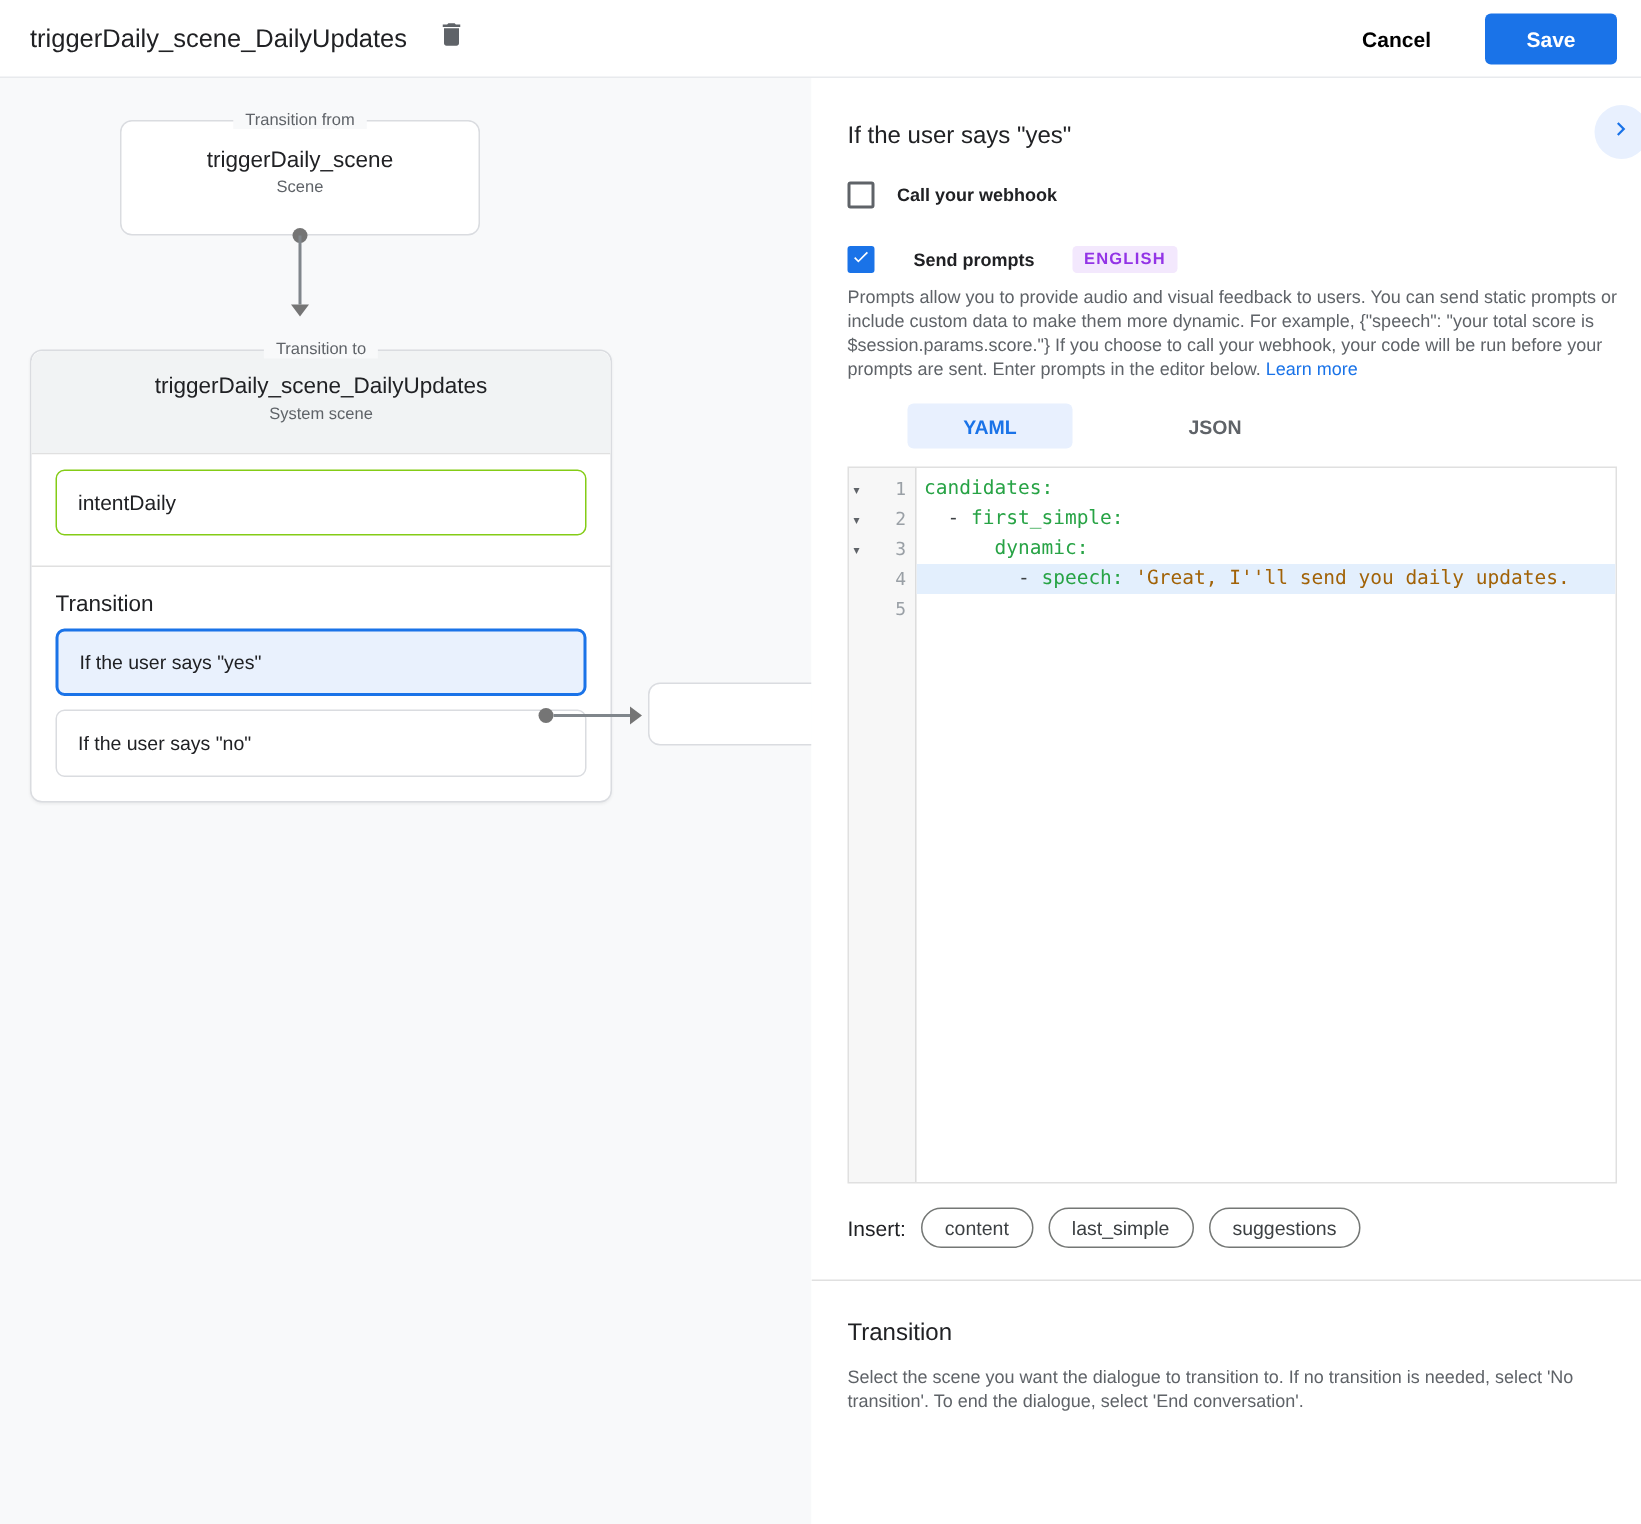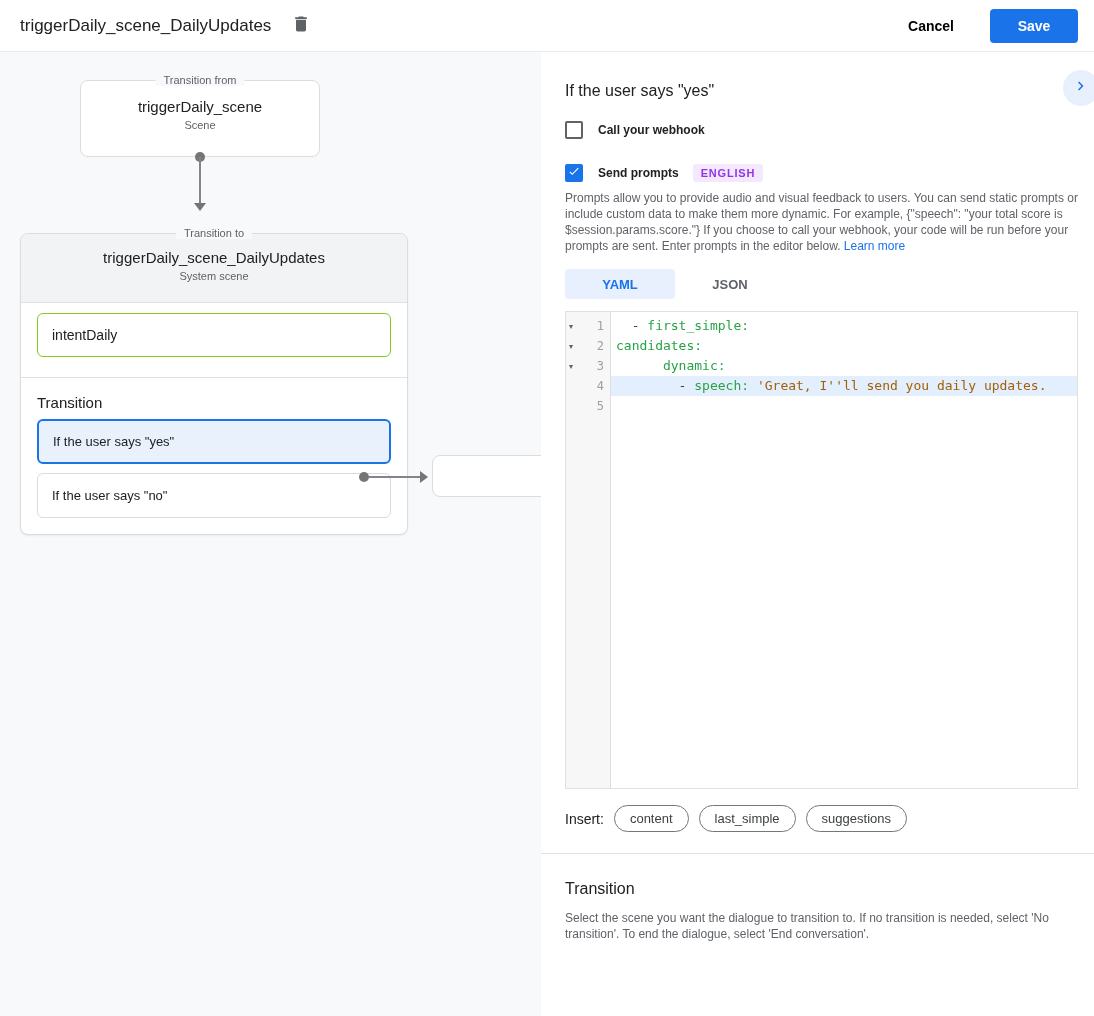--- a/index.html
+++ b/index.html
@@ -53,34 +53,34 @@
   
   .right-panel { position:absolute; left:541px; top:52px; width:553px; height:964px; background:#fff;
     padding:0 16px 0 24px; overflow:hidden; }
   .panel-title-row { position:relative; margin-top:30px; }
   .panel-title { font-size:16px; color:#202124; }
   .chevron-btn { position:absolute; top:-12px; right:-21px; width:36px; height:36px; border-radius:50%;
     background:#e8f0fe; display:flex; align-items:center; justify-content:center; cursor:pointer; }
 
   .check-row { display:flex; align-items:center; }
   .check-row.webhook { margin-top:21px; }
-  .check-row.prompts { margin-top:25px; }
+  .check-row.prompts { margin-top:25px;gap:11px; }
   .checkbox { width:18px; height:18px; border:2px solid #5f6368; border-radius:2px; background:#fff;
     display:flex; align-items:center; justify-content:center; cursor:pointer; flex:none; }
   .checkbox.checked { background:#1a73e8; border-color:#1a73e8; }
   .check-label { margin-left:15px; font-size:12px; font-weight:bold; color:#202124; }
   .lang-badge { margin-left:14px; background:#f3e8fd; color:#9334e6; font-size:11px; font-weight:bold;
     letter-spacing:.8px; padding:3px 8px; border-radius:3px; }
 
   .prompt-desc { margin-top:8px; font-size:12px; line-height:16px; color:#5f6368; }
   .learn-more { color:#1a73e8; cursor:pointer; text-decoration:none; }
 
   .tabs { margin-top:15px; display:flex; }
   .tab { width:110px; height:30px; display:flex; align-items:center; justify-content:center;
-    font-size:13px; font-weight:bold; color:#5f6368; cursor:pointer; border-radius:4px; }
+    font-size:13px; font-weight:bold; color:#5f6368; cursor:pointer; border-radius:4px;margin-left:40px; }
   .tab.active { background:#e8f0fe; color:#1a73e8; }
 
   .code-editor { margin-top:12px; height:478px; border:1px solid #e0e0e0; display:flex; background:#fff; }
   .gutter { width:45px; background:#f7f7f7; border-right:1px solid #ddd; padding-top:4px; flex:none; }
   .gutter-row { height:20px; display:flex; align-items:center; }
   .fold-icon { width:15px; padding-left:3px; font-size:8px; color:#5f6368; cursor:pointer; }
   .line-num { flex:1; text-align:right; padding-right:6px; font-family:"DejaVu Sans Mono", monospace;
     font-size:12px; color:#9aa0a6; }
   .code-area { flex:1; padding-top:4px; font-family:"DejaVu Sans Mono", monospace; font-size:13px;
     overflow:hidden; cursor:text; }
@@ -208,22 +208,22 @@
       <div class="gutter-row">
         <span class="fold-icon"></span>
         <span class="line-num">4</span>
       </div>
       <div class="gutter-row">
         <span class="fold-icon"></span>
         <span class="line-num">5</span>
       </div>
     </div>
     <div class="code-area">
+      <div class="code-line"><span class="tok-key">candidates:</span></div>
       <div class="code-line"><span class="tok-plain">  - </span><span class="tok-key">first_simple:</span></div>
-      <div class="code-line"><span class="tok-key">candidates:</span></div>
       <div class="code-line"><span class="tok-plain">      </span><span class="tok-key">dynamic:</span></div>
       <div class="code-line active"><span class="tok-plain">        - </span><span class="tok-key">speech:</span><span class="tok-plain"> </span><span class="tok-str">'Great, I''ll send you daily updates.</span></div>
       <div class="code-line"></div>
     </div>
   </div>
 
   <div class="insert-row">
     <span class="insert-label">Insert:</span>
     <button class="pill">content</button>
     <button class="pill">last_simple</button>

